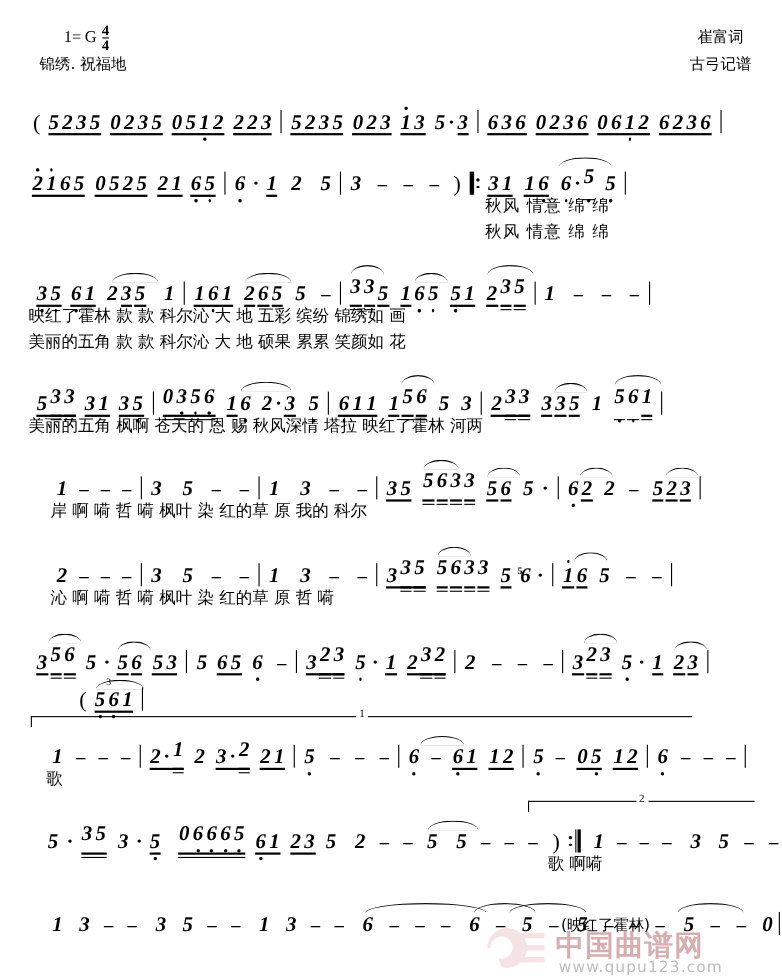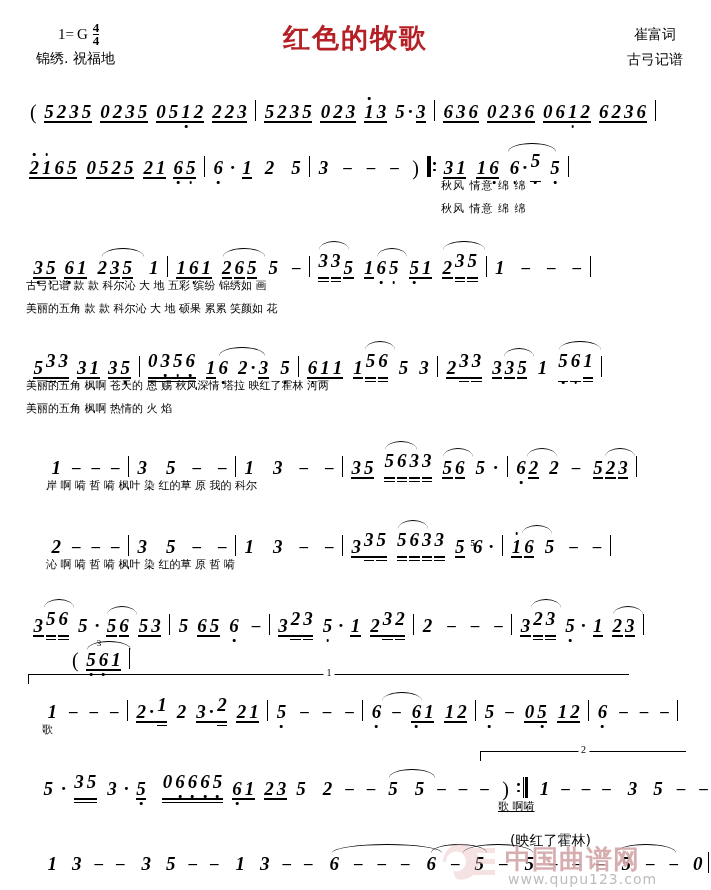--- a/index.html
+++ b/index.html
@@ -95,21 +95,21 @@
     padding-left: 6px;
   }
 
   .lyricrow {
     display: flex;
     align-items: flex-start;
     height: 23px;
     position: relative;
     padding-left: 6px;
     font-family: "DejaVu Sans", sans-serif;
-    font-size: 11px;
+    font-size: 15px;
     white-space: nowrap;
   }
 
   
   .grp {
     position: relative;
     display: inline-flex;
     align-items: flex-end;
   }
 
@@ -306,21 +306,20 @@
     <span class="keytext">1=</span>
     <span class="keytext">G</span>
     <span class="timesig">
       <span class="num">4</span>
       <span class="den">4</span>
     </span>
   </div>
 
   <div class="subtitle-left">锦绣. 祝福地</div>
 
-  <div class="song-title red">红色的牧歌</div>
 
   <div class="credits">
     <div>崔富词</div>
     <div>古弓记谱</div>
   </div>
 </div>
 
 <div class="score">
 
   <div class="system" style="margin-top:4px;">
@@ -522,21 +521,21 @@
         <span class="slur" style="left:2px; top:-10px; width:42px;"></span>
       </span>
       <span class="bar"></span>
       <span class="note">1</span>
       <span class="note dash" style="margin-left:14px;">–</span>
       <span class="note dash" style="margin-left:14px;">–</span>
       <span class="note dash" style="margin-left:14px;">–</span>
       <span class="bar"></span>
     </div>
     <div class="lyricrow">
-      <span class="ly" style="margin-left:-2px;">古弓记谱 款  款  科尔沁 大   地   五彩  缤纷  锦绣如     画</span>
+      <span class="ly" style="margin-left:-2px;">映红了霍林 款  款  科尔沁 大   地   五彩  缤纷  锦绣如     画</span>
     </div>
     <div class="lyricrow">
       <span class="ly" style="margin-left:-2px;">美丽的五角 款  款  科尔沁 大   地   硕果  累累  笑颜如     花</span>
     </div>
   </div>
 
   <div class="system" style="margin-top:16px;">
     <div class="noterow">
       <span class="grp beam1" style="margin-left:4px;">
           <span class="note">5</span>
@@ -599,23 +598,20 @@
       <span class="grp" style="margin-left:8px;position:relative;">
         <span class="note dn beam2 beamlow2" style="display:inline-block;">5</span>
           <span class="note dn beam2 beamlow2" style="display:inline-block;">6</span>
           <span class="note beam2 beamlow2" style="display:inline-block;">1</span>
         <span class="slur" style="left:2px; top:-10px; width:42px;"></span>
       </span>
       <span class="bar"></span>
     </div>
     <div class="lyricrow">
       <span class="ly" style="margin-left:-2px;">美丽的五角 枫啊    苍天的 恩       赐   秋风深情  塔拉   映红了霍林  河两</span>
-    </div>
-    <div class="lyricrow">
-      <span class="ly" style="margin-left:-2px;">美丽的五角 枫啊    热情的 火       焰</span>
     </div>
   </div>
 
   <div class="system" style="margin-top:16px;">
     <div class="noterow">
       <span class="note" style="margin-left:22px;">1</span>
       <span class="note dash" style="margin-left:8px;">–</span>
       <span class="note dash" style="margin-left:8px;">–</span>
       <span class="note dash" style="margin-left:8px;">–</span>
       <span class="bar"></span>
@@ -932,21 +928,21 @@
       <span class="note dash" style="margin-left:9px;">–</span>
       <span class="note dash" style="margin-left:9px;">–</span>
       <span class="bar"></span>
       <span class="note">3</span>
       <span class="note" style="margin-left:13px;">5</span>
       <span class="note dash" style="margin-left:11px;">–</span>
       <span class="note dash" style="margin-left:11px;">–</span>
       <span class="bar"></span>
     </div>
     <div class="lyricrow">
-      <span class="ly" style="margin-left:470px;text-decoration:underline;">歌    啊嗬</span>
+      <span class="ly" style="margin-left:470px;">歌    啊嗬</span>
     </div>
   </div>
 
   <div class="system" style="margin-top:14px;">
     <div class="noterow">
       <span class="note" style="margin-left:18px;">1</span>
       <span class="note" style="margin-left:12px;">3</span>
       <span class="note dash" style="margin-left:10px;">–</span>
       <span class="note dash" style="margin-left:10px;">–</span>
       <span class="bar"></span>

